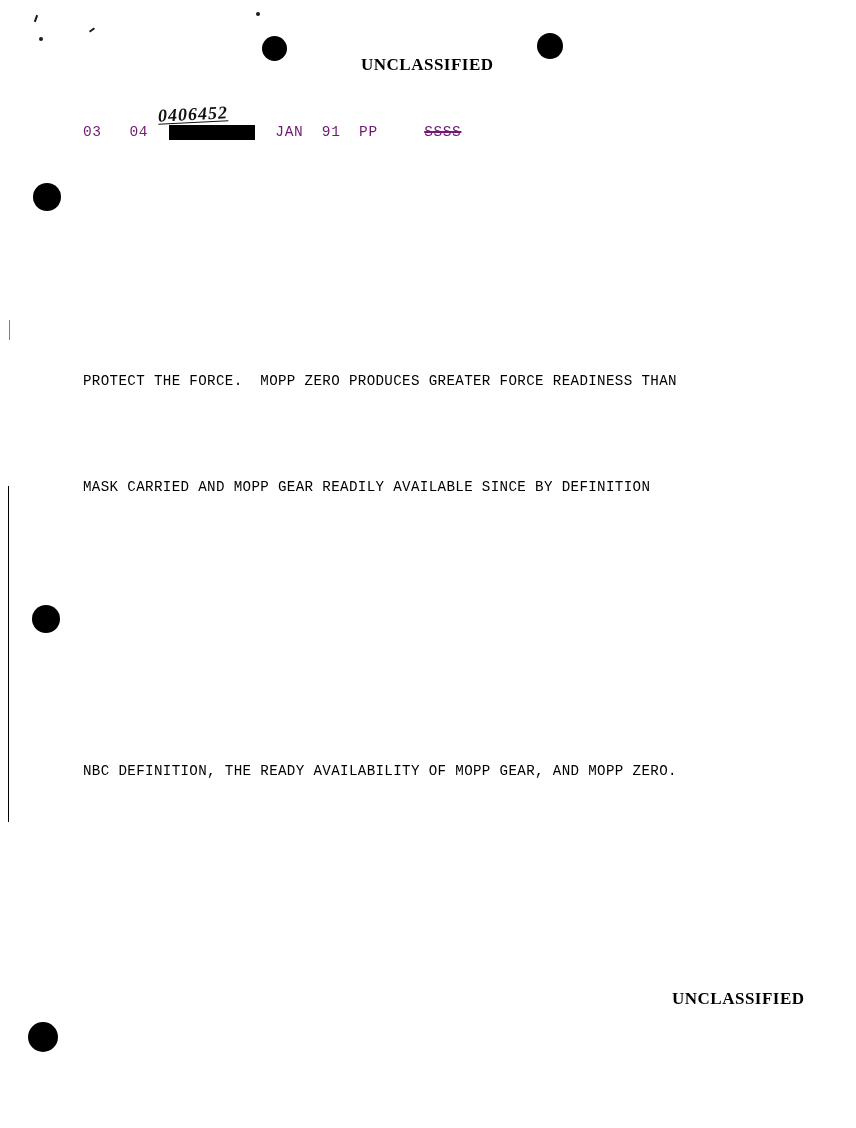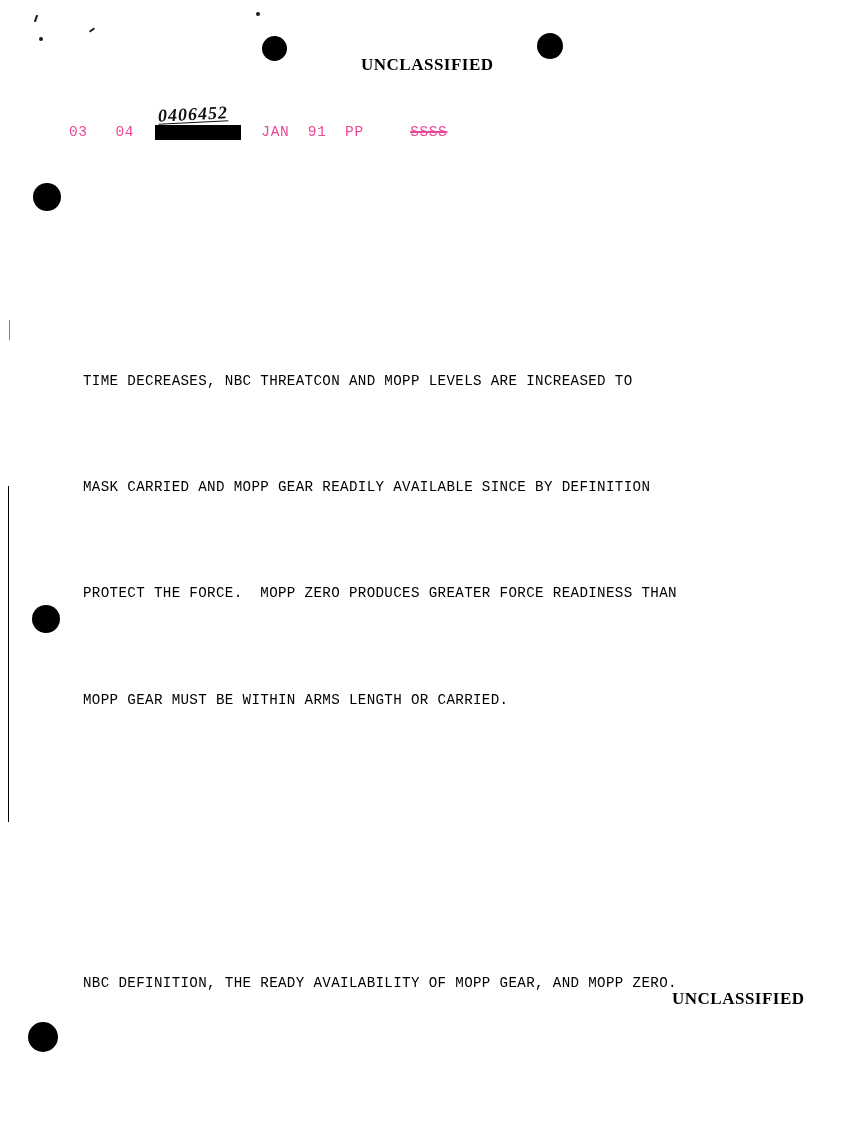--- a/index.html
+++ b/index.html
@@ -42,26 +42,26 @@
     font-weight: bold;
     font-size: 17px;
     letter-spacing: 0.5px;
     color: #000000;
   }
   .cls-top { left: 361px; top: 55px; }
   .cls-bottom { left: 672px; top: 989px; }
 
   .header-line {
     position: absolute;
-    left: 69px;
+    left: 83px;
     top: 124px;
     font-family: "Liberation Mono", monospace;
     font-size: 14.5px;
     letter-spacing: 0.6px;
-    color: #ec4899;
+    color: #701a75;
     white-space: pre;
   }
   .hdr-seg { display: inline-block; }
   .redaction {
     display: inline-block;
     position: relative;
     background: #000000;
     color: transparent;
     width: 86px;
     height: 15px;
@@ -133,24 +133,22 @@
 
   <div class="classification cls-top">UNCLASSIFIED</div>
 
   <div class="handwritten">0406452</div>
 
   <div class="header-line"><span class="hdr-seg">03</span>   <span class="hdr-seg">04</span>  <span class="redaction"></span>  <span class="hdr-seg">JAN</span>  <span class="hdr-seg">91</span>  <span class="hdr-seg">PP</span>     <span class="strikethrough">SSSS</span></div>
 
   <div class="body-text">
 
     <div class="para">
-      <span class="line">TIME DECREASES, NBC THREATCON AND MOPP LEVELS ARE INCREASED TO</span>
+      <span class="line">PROTECT THE FORCE.  MOPP ZERO PRODUCES GREATER FORCE READINESS THAN</span>
       <span class="line">MASK CARRIED AND MOPP GEAR READILY AVAILABLE SINCE BY DEFINITION</span>
-      <span class="line">PROTECT THE FORCE.  MOPP ZERO PRODUCES GREATER FORCE READINESS THAN</span>
-      <span class="line">MOPP GEAR MUST BE WITHIN ARMS LENGTH OR CARRIED.</span>
     </div>
 
     <div class="para">
       <span class="line">NBC DEFINITION, THE READY AVAILABILITY OF MOPP GEAR, AND MOPP ZERO.</span>
       
       
       
       
       
       

